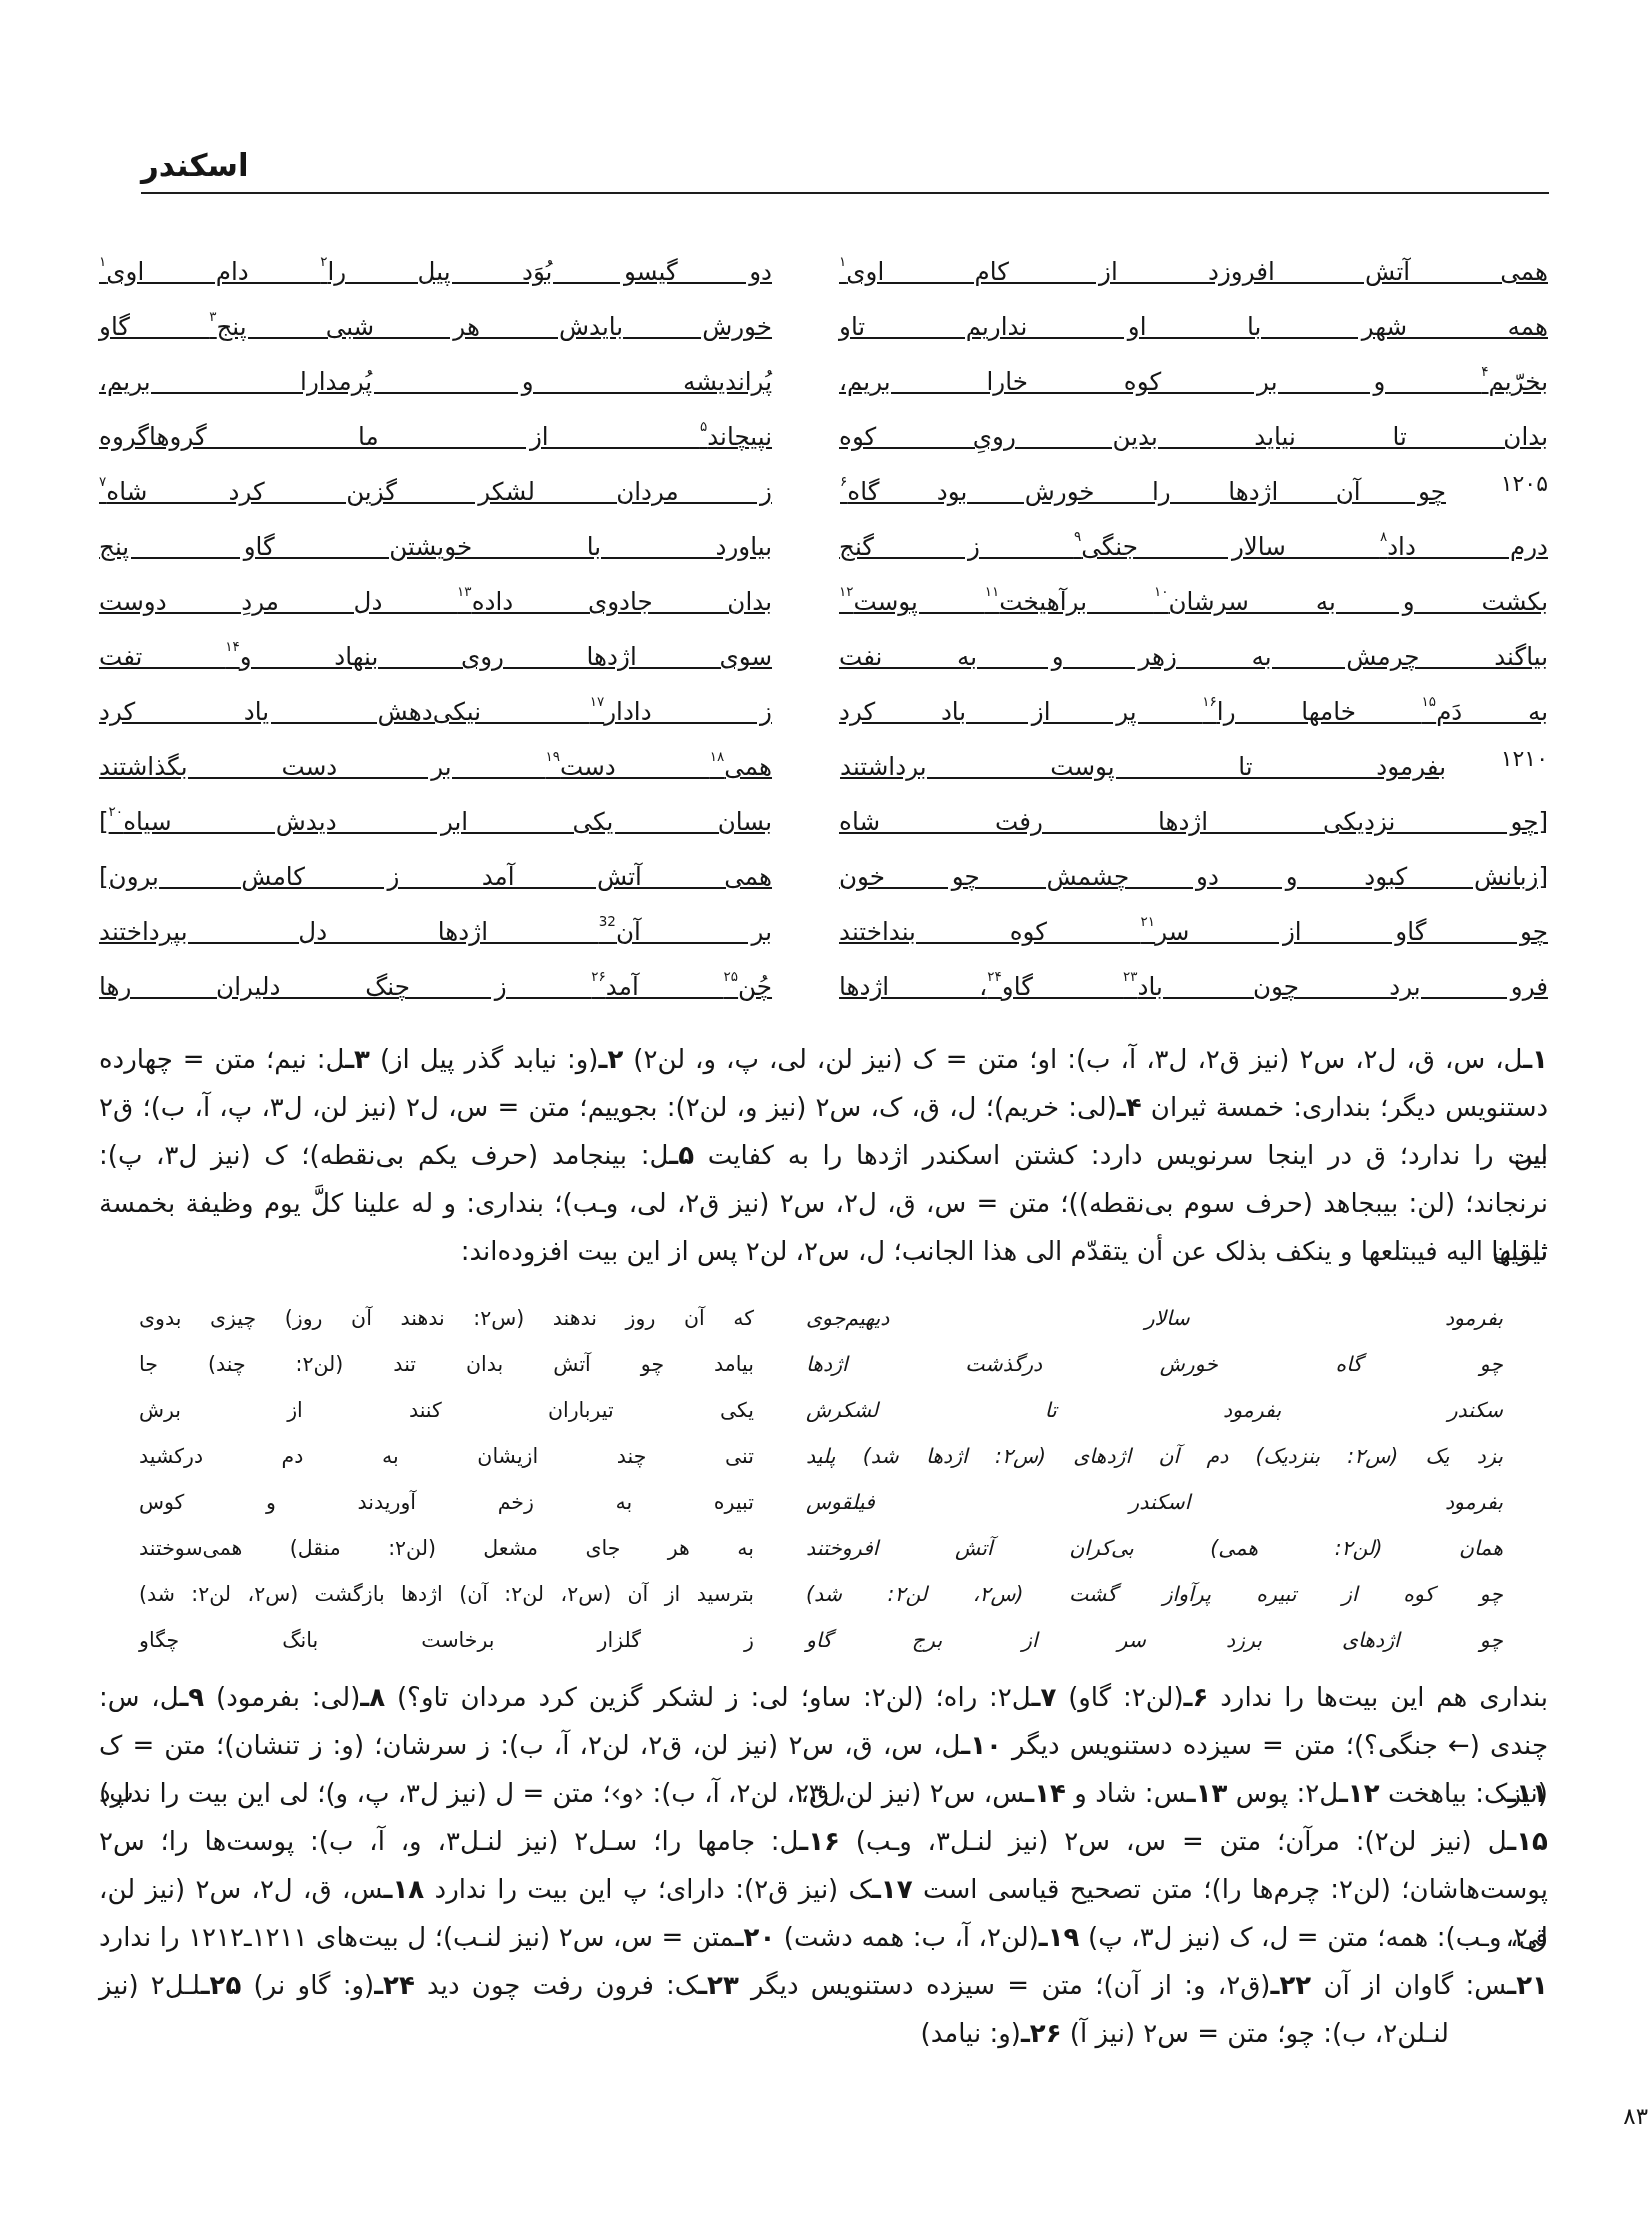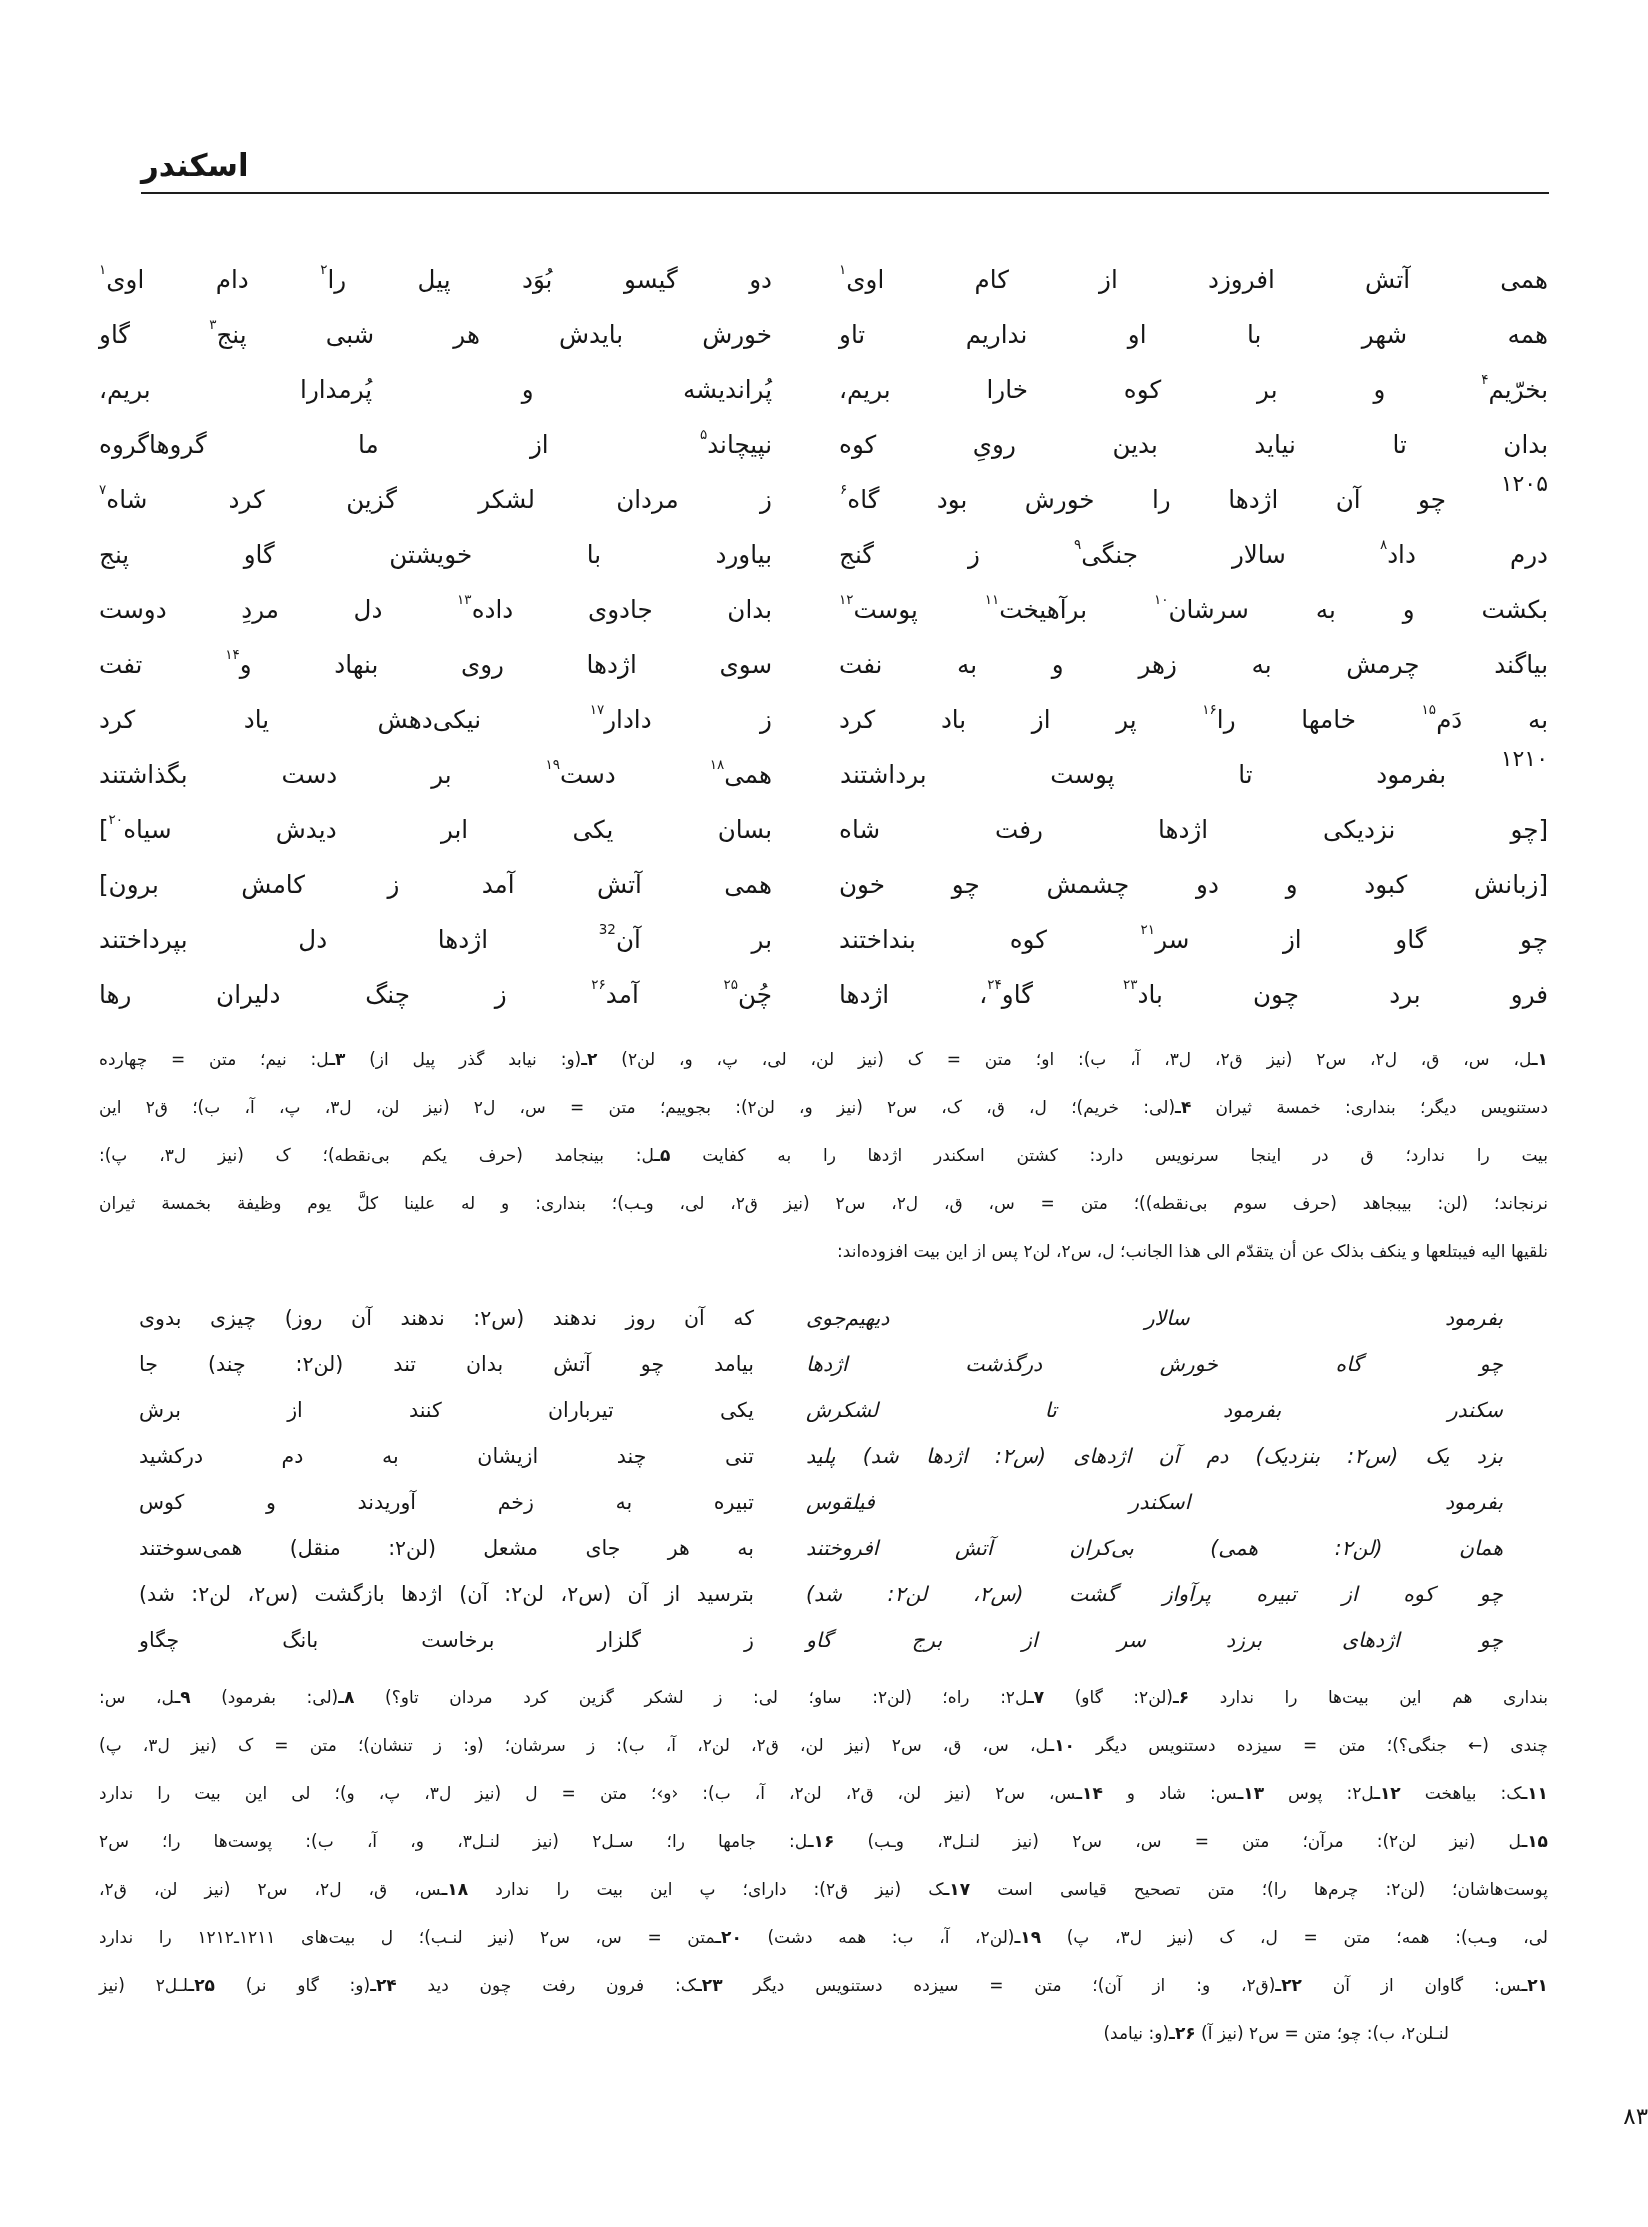--- a/index.html
+++ b/index.html
@@ -11,30 +11,30 @@
   .head-title{
     position:absolute;top:145px;left:141px;font-size:31px;font-weight:bold;line-height:41px;
   }
   .head-rule{
     position:absolute;top:192px;left:141px;width:1408px;height:0;border-top:2px solid #1d1d1d;
   }
   
   .main-verses{position:absolute;top:236px;right:100px;width:1449px;font-size:24.6px;}
   .bayt{position:relative;height:55px;}
   .hemi{
-    position:absolute;top:16px;height:55px;line-height:55px;
-    text-align:justify;text-align-last:justify;
+    position:absolute;top:8px;height:55px;line-height:55px;
+    text-align:justify;text-align-last:justify;text-decoration:underline;
   }
   .hemi-r{right:0;width:709px;}
   .hemi-r.numbered{right:102px;width:606px;}
   .hemi-l{left:0;width:673px;}
   .bnum{position:absolute;right:0;top:0;line-height:55px;font-size:22px;}
   sup{font-size:0.55em;line-height:0;position:relative;top:-0.35em;}
   
-  .apparatus{position:absolute;right:100px;width:1449px;font-size:17px;}
+  .apparatus{position:absolute;right:100px;width:1449px;font-size:26px;}
   .apparatus-1{top:1035px;}
   .apparatus-2{top:1673px;}
   .app-line{
     height:48px;line-height:48px;text-align:justify;text-align-last:justify;direction:rtl;
   }
   .app-line b{font-weight:bold;}
   .app-line.flush-right{text-align:center;text-align-last:right;}
   .app-line.indent-right{padding-right:99px;}
   
   .variant-verses{position:absolute;top:1295px;right:100px;width:1449px;font-size:20.5px;}

